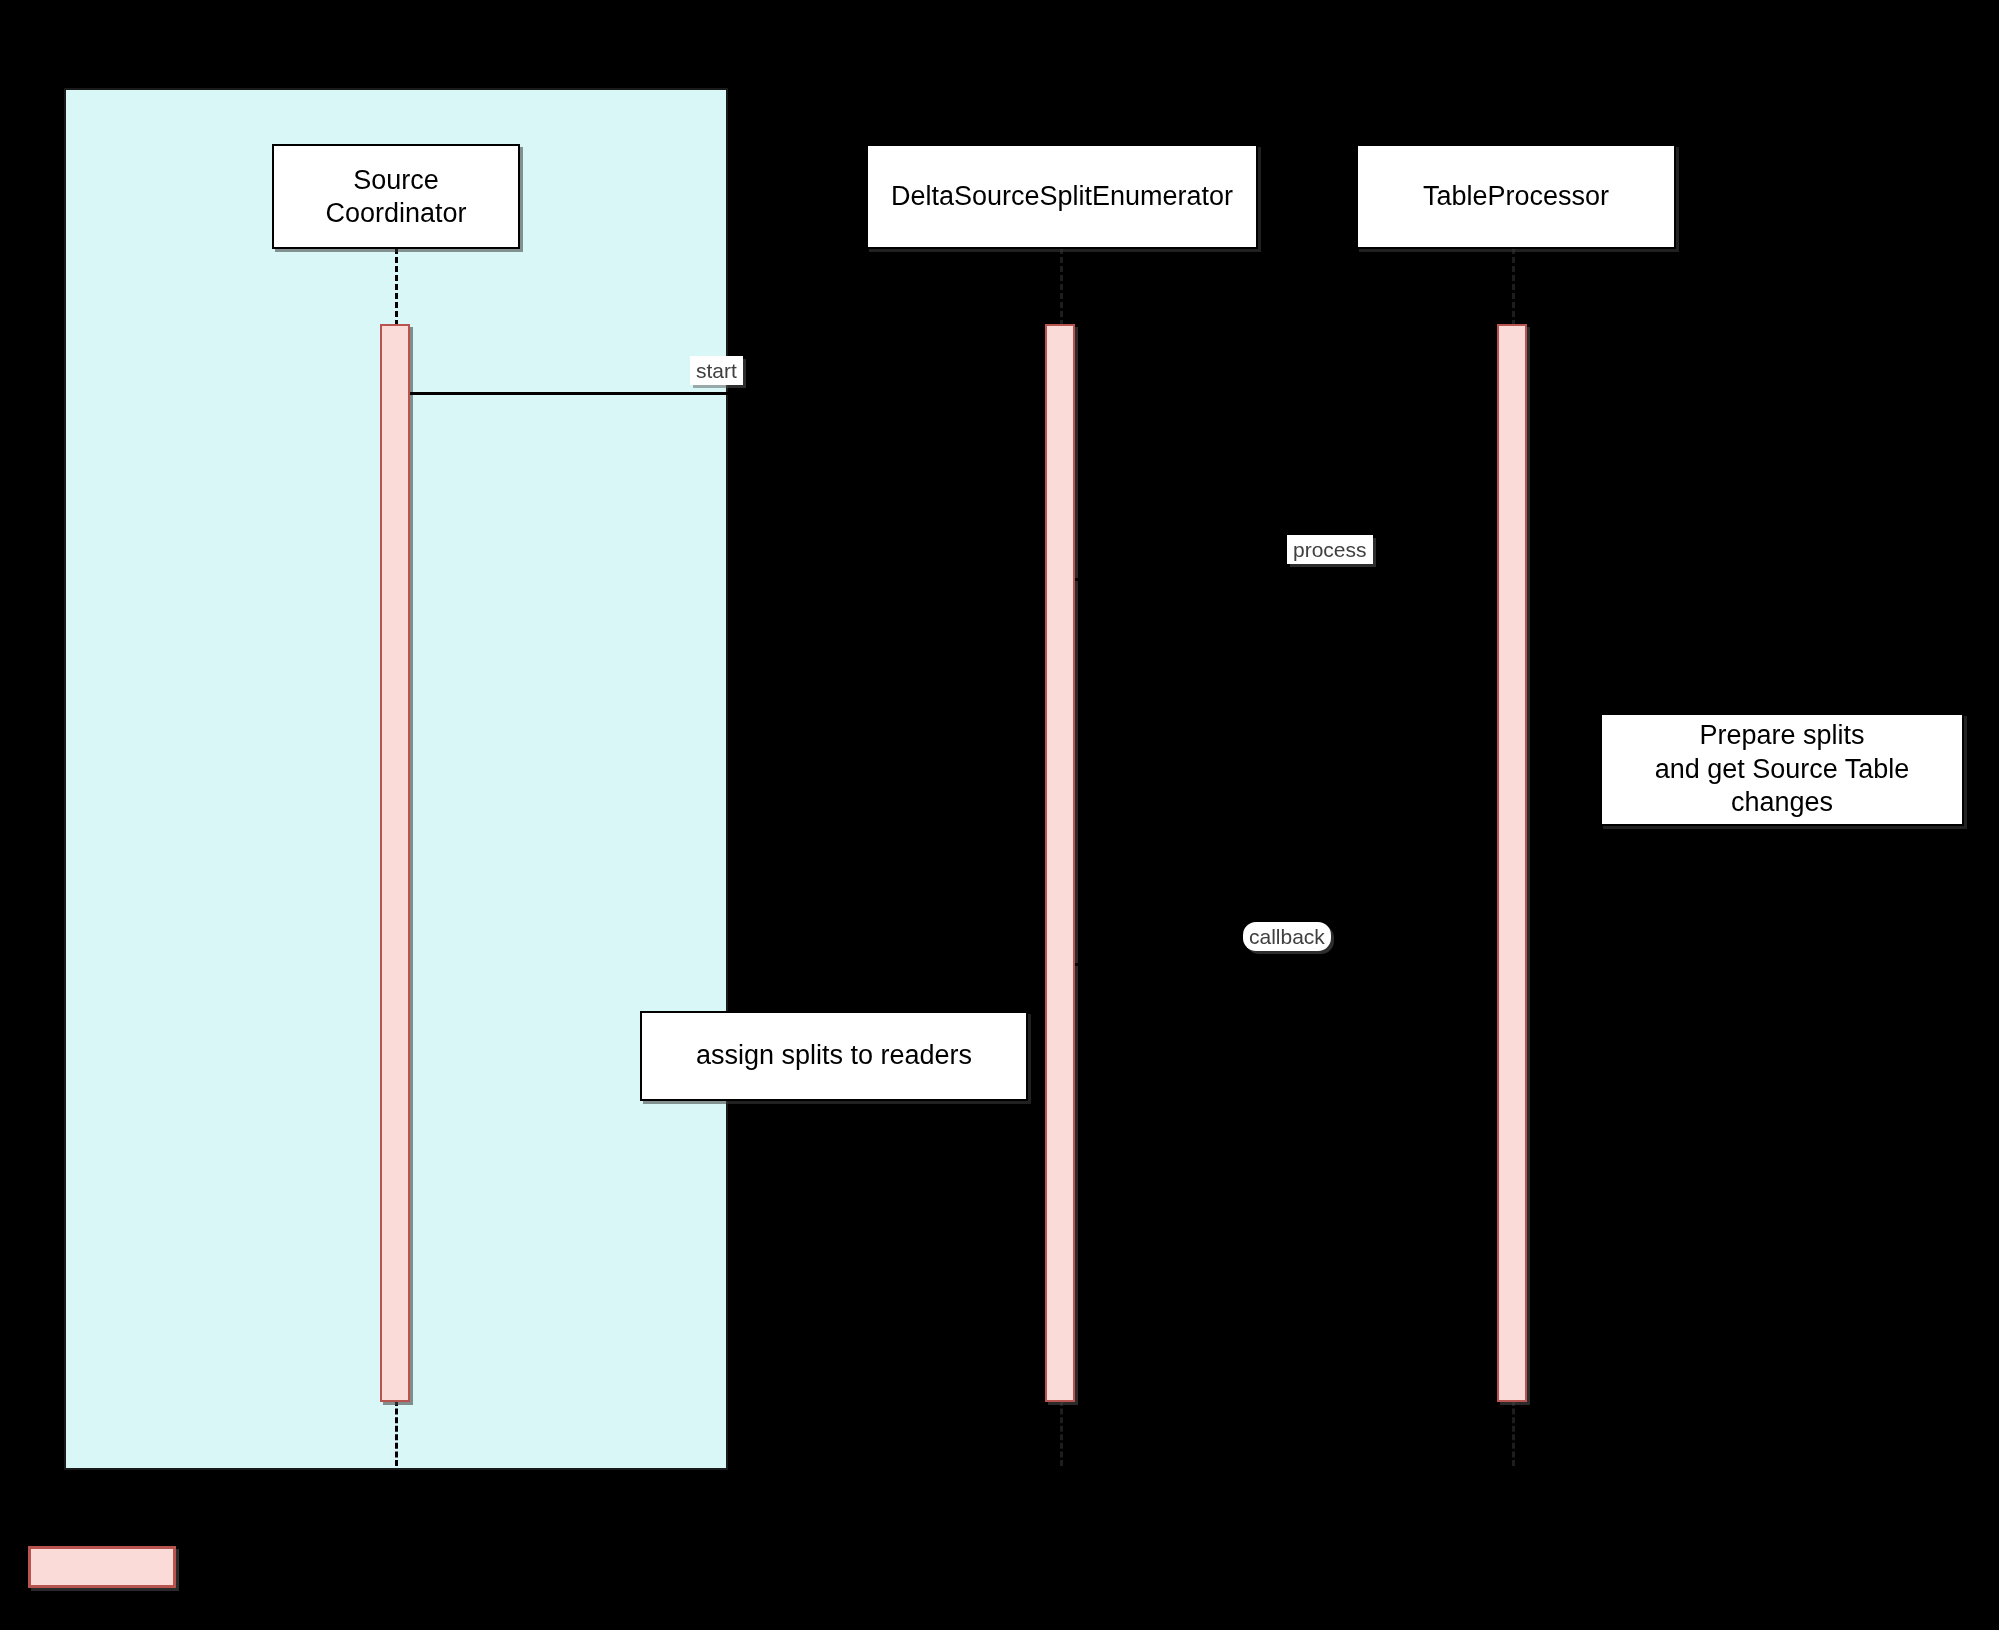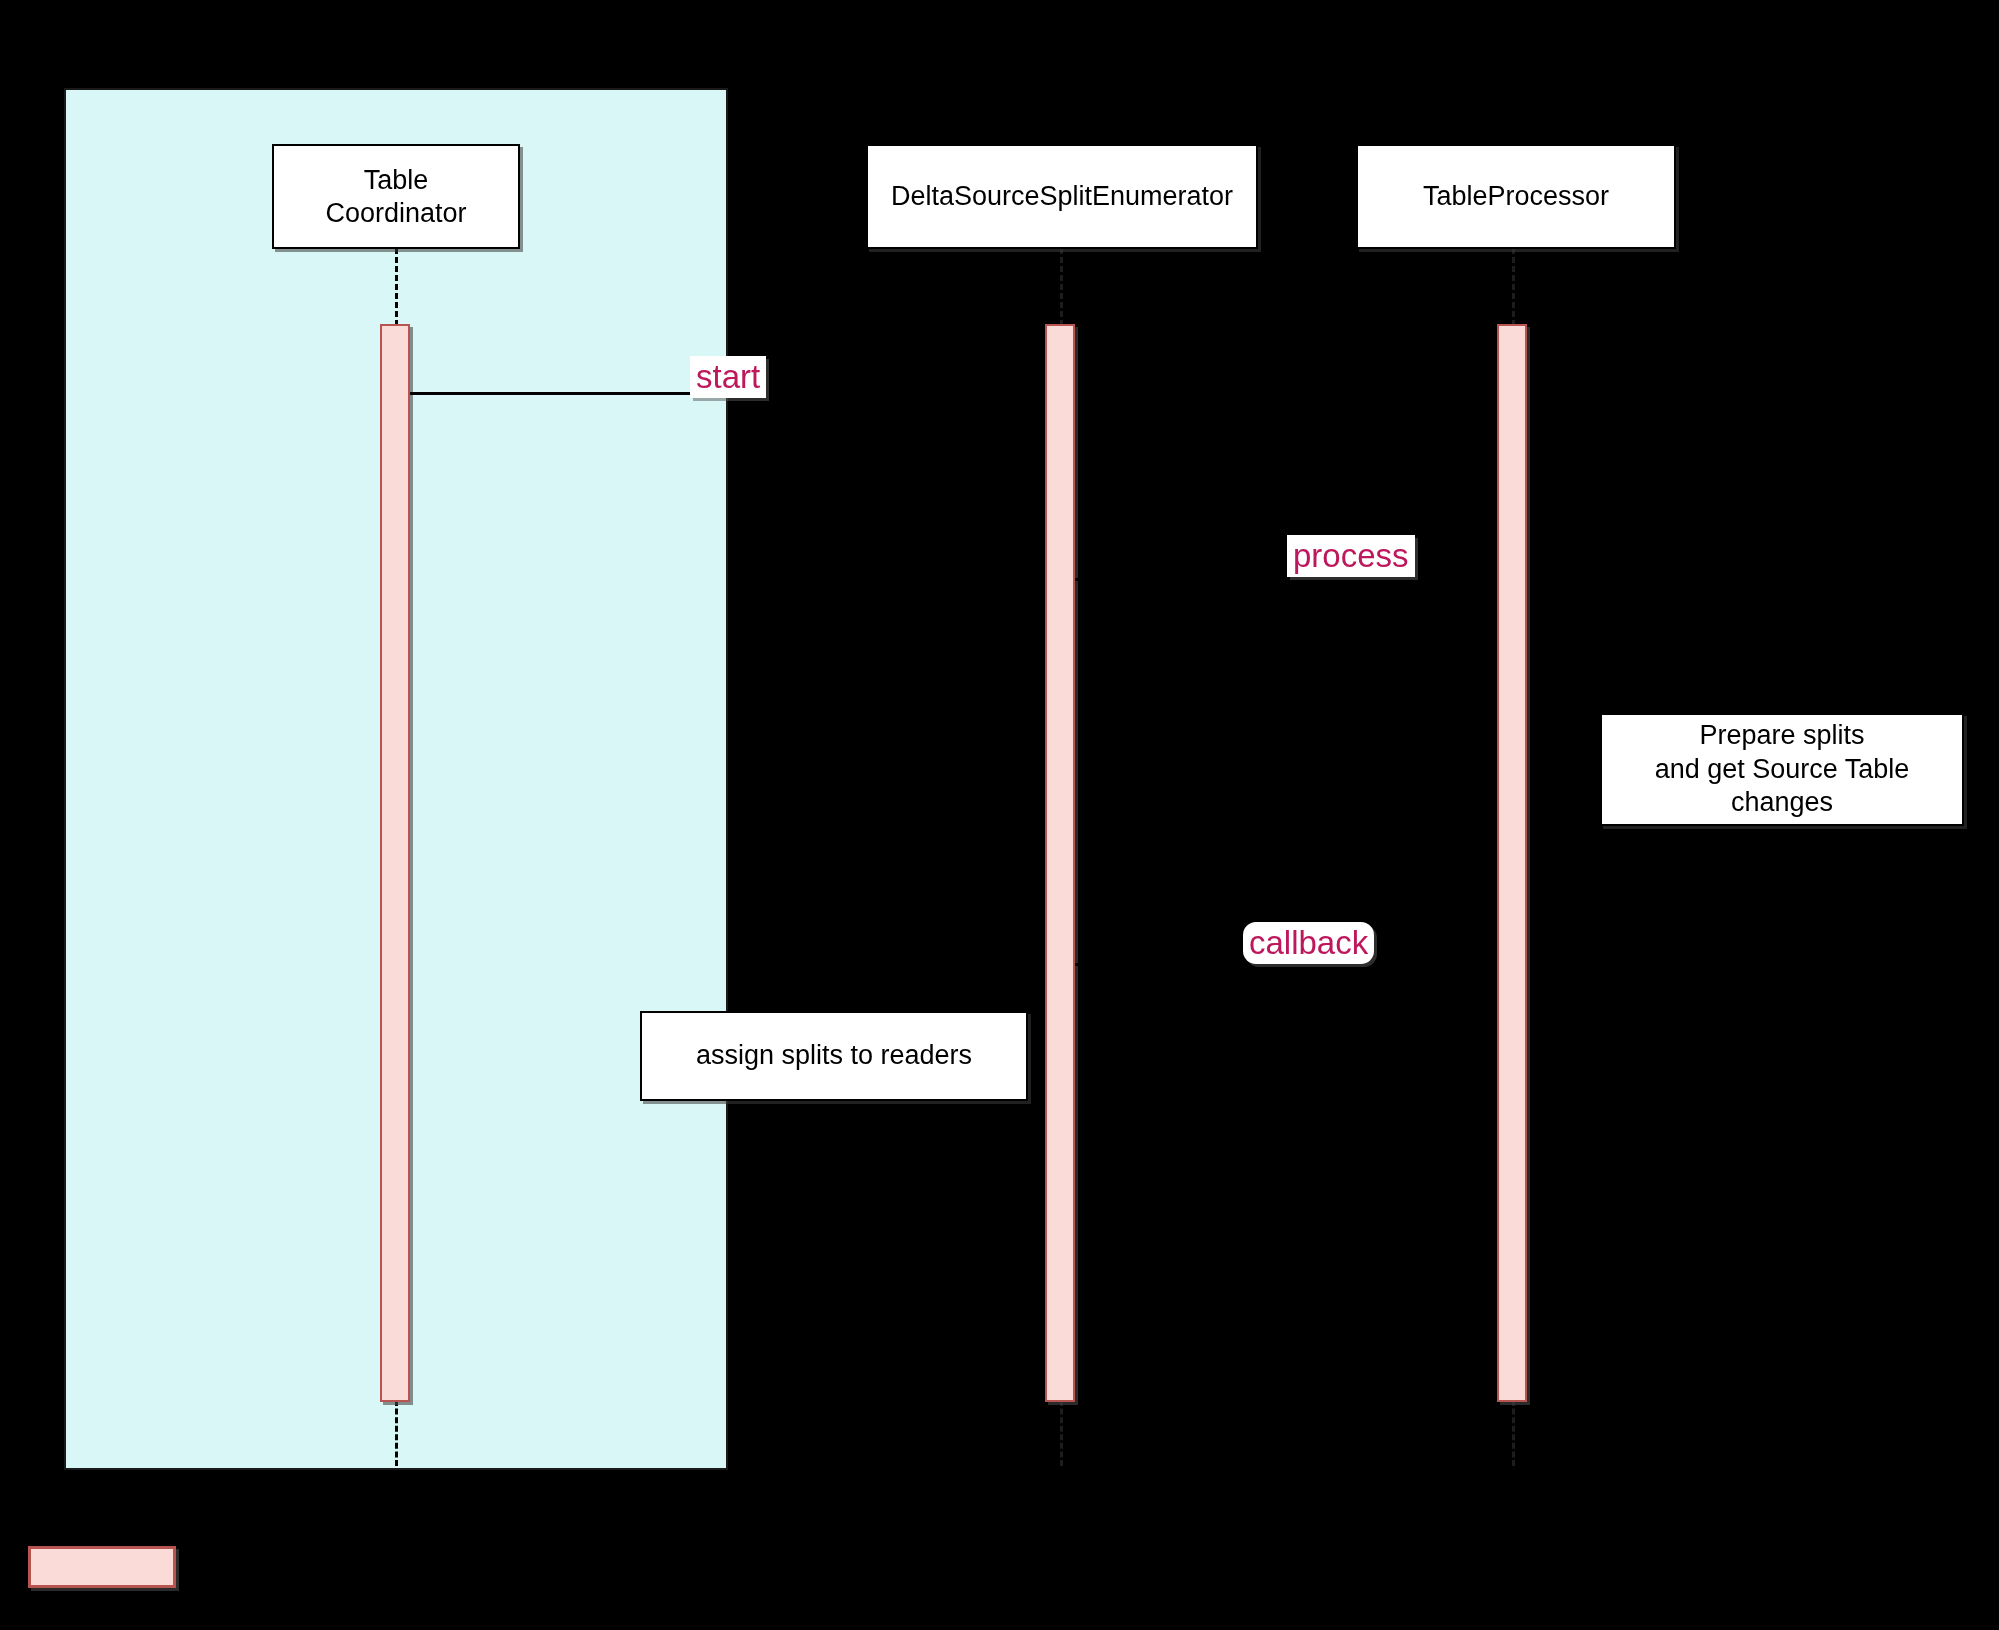--- a/index.html
+++ b/index.html
@@ -69,22 +69,22 @@
     border-top: 3px solid #000000;
   }
   .msg-line.visible {
     border-top-color: #000000;
   }
 
   
   .msg-label {
     position: absolute;
     background: #ffffff;
-    color: #be185d;
-    font-size: 33px;
+    color: #404040;
+    font-size: 21px;
     line-height: 1.1;
     padding: 3px 6px;
     white-space: nowrap;
     box-shadow: 3px 3px 0 rgba(90,90,90,0.5);
   }
 
   
   .note {
     position: absolute;
     box-sizing: border-box;
@@ -119,21 +119,21 @@
 
   <div class="lifeline" style="left:395px; top:248px; height:78px;"></div>
   <div class="lifeline" style="left:395px; top:1400px; height:66px;"></div>
 
   <div class="lifeline light" style="left:1060px; top:248px; height:78px;"></div>
   <div class="lifeline light" style="left:1060px; top:1400px; height:66px;"></div>
 
   <div class="lifeline light" style="left:1512px; top:248px; height:78px;"></div>
   <div class="lifeline light" style="left:1512px; top:1400px; height:66px;"></div>
 
-  <div class="participant" style="left:272px; top:144px; width:248px; height:105px;">Table
+  <div class="participant" style="left:272px; top:144px; width:248px; height:105px;">Source
 Coordinator</div>
 
   <div class="participant" style="left:866px; top:144px; width:392px; height:105px;">DeltaSourceSplitEnumerator</div>
 
   <div class="participant" style="left:1356px; top:144px; width:320px; height:105px;">TableProcessor</div>
 
   <div class="activation" style="left:380px; top:324px; width:30px; height:1078px;"></div>
 
   <div class="activation" style="left:1045px; top:324px; width:30px; height:1078px;"></div>
 

